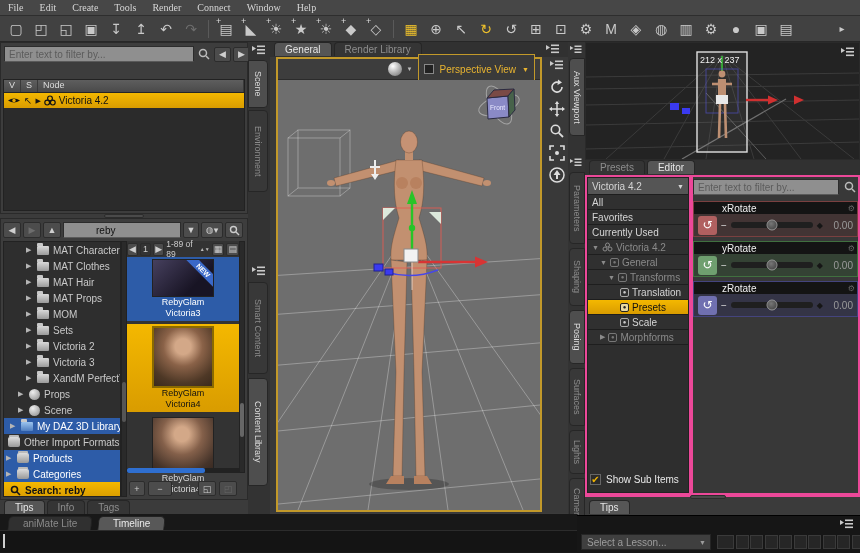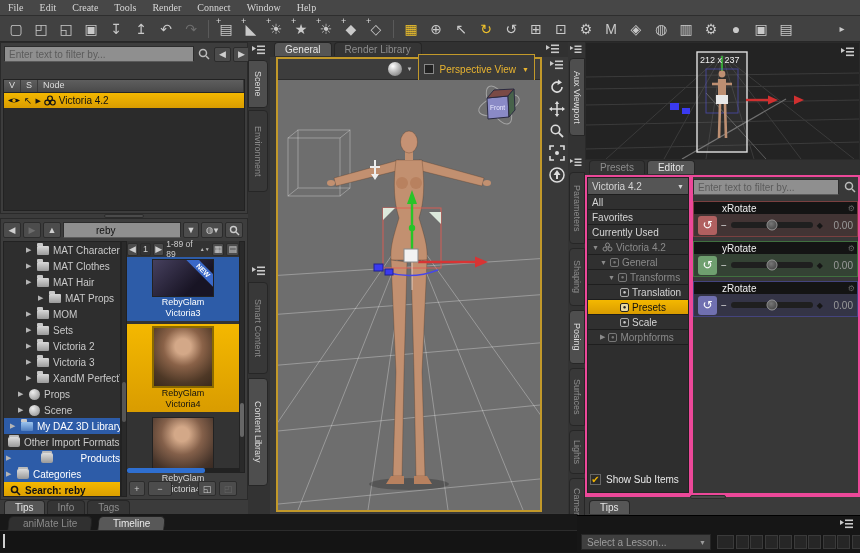--- a/index.html
+++ b/index.html
@@ -214,21 +214,21 @@
       <div class="trow" style="padding-left:22px;">
           <span class="tri">▶</span>
           <span class="folder"></span>
           <span>MAT Clothes</span>
         </div>
       <div class="trow" style="padding-left:22px;">
           <span class="tri">▶</span>
           <span class="folder"></span>
           <span>MAT Hair</span>
         </div>
-      <div class="trow" style="padding-left:34px;">
+      <div class="trow" style="padding-left:22px;">
           <span class="tri">▶</span>
           <span class="folder"></span>
           <span>MAT Props</span>
         </div>
       <div class="trow" style="padding-left:22px;">
           <span class="tri">▶</span>
           <span class="folder"></span>
           <span>MOM</span>
         </div>
       <div class="trow" style="padding-left:22px;">
@@ -263,21 +263,21 @@
         </div>
       <div class="trow sel-b" style="padding-left:6px;">
           <span class="tri">▶</span>
           <span class="folder blue"></span>
           <span>My DAZ 3D Library</span>
         </div>
       <div class="trow" style="padding-left:4px;">
           <span class="stack"></span>
           <span>Other Import Formats</span>
         </div>
-      <div class="trow sel-b" style="padding-left:2px;justify-content:space-between;">
+      <div class="trow sel-b" style="padding-left:2px;">
           <span class="tri">▶</span>
           <span class="stack"></span>
           <span>Products</span>
         </div>
       <div class="trow sel-b" style="padding-left:2px;">
           <span class="tri">▶</span>
           <span class="stack"></span>
           <span>Categories</span>
         </div>
       <div class="trow sel-y" style="padding-left:6px;">

